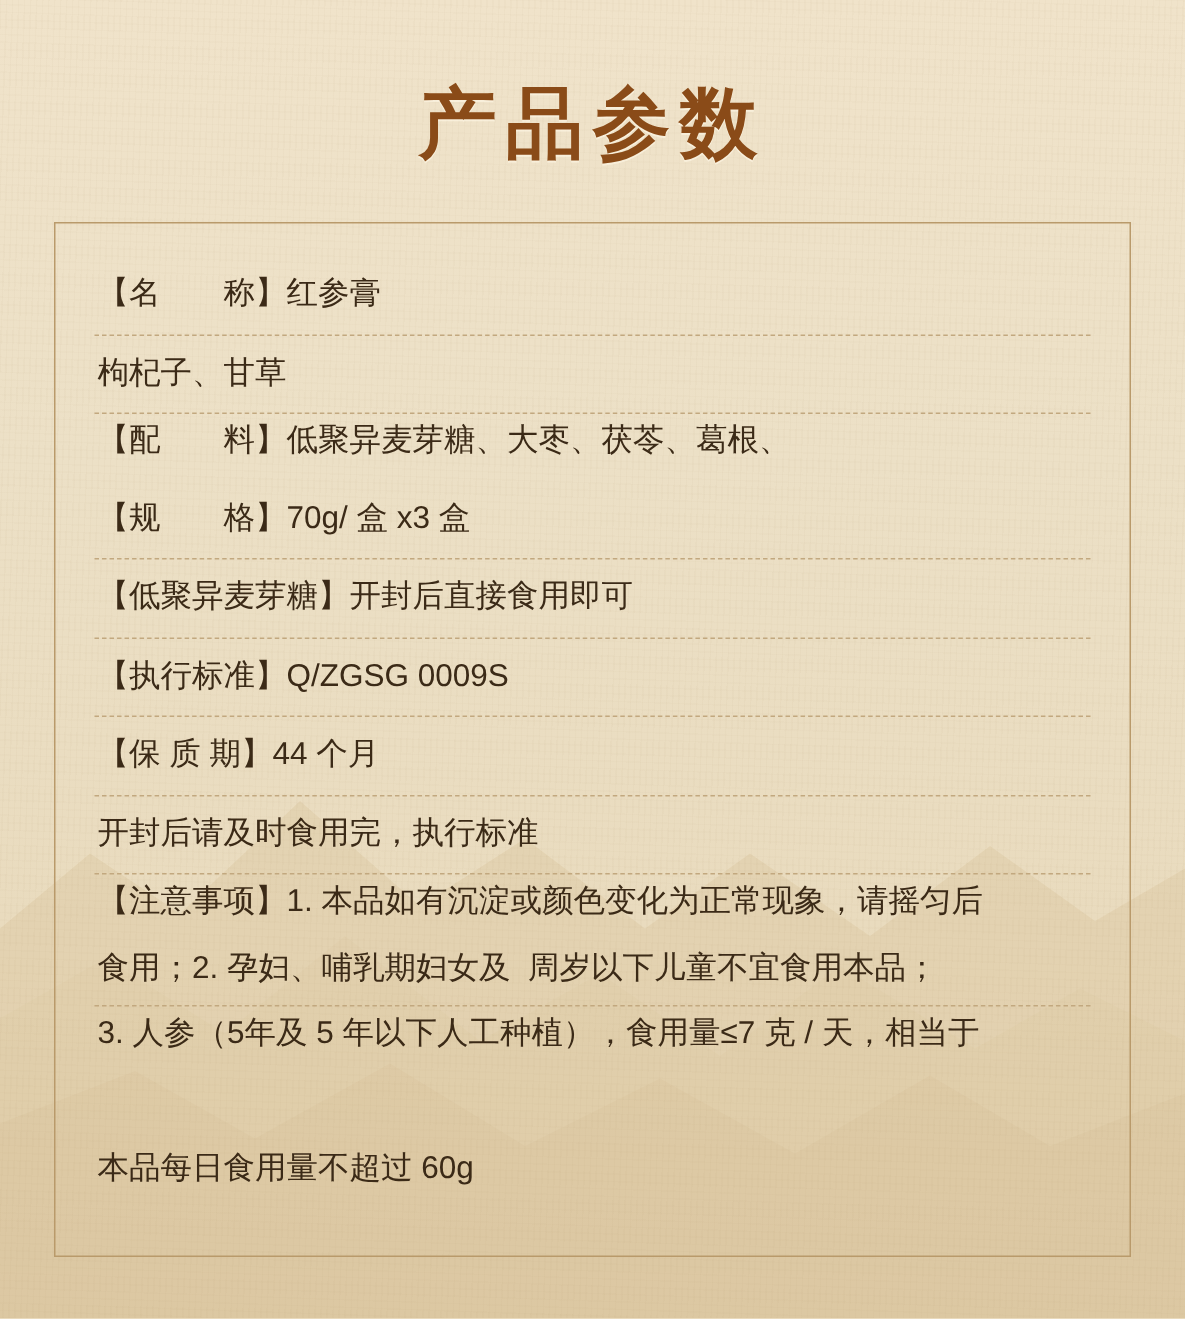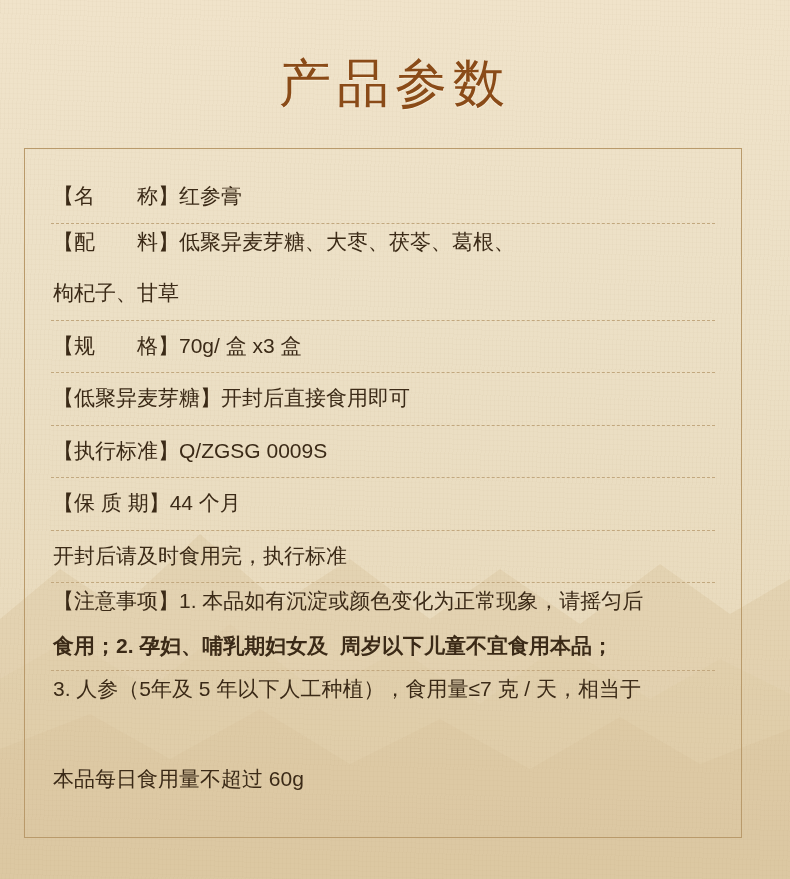--- a/index.html
+++ b/index.html
@@ -44,29 +44,29 @@
       repeating-linear-gradient(2deg, rgba(150,120,75,0.025) 0px, rgba(150,120,75,0.025) 1px, rgba(0,0,0,0) 1px, rgba(0,0,0,0) 5px);
   }
 
   .title {
     position: relative;
     text-align: center;
     margin: 0;
     padding-top: 52px;
     font-size: 52px;
     line-height: 1.2;
-    font-weight: normal;
+    font-weight: bold;
     letter-spacing: 6px;
     color: #8a4b18;
     text-shadow: 0 1px 0 rgba(255,248,232,0.6);
   }
 
   .panel {
     position: absolute;
-    left: 24px;
+    left: 36px;
     top: 148px;
     width: 718px;
     height: 690px;
     box-sizing: border-box;
     border: 1px solid #b99a6b;
     padding: 22px 26px 10px 26px;
   }
 
   .rows {
     display: block;
@@ -86,43 +86,42 @@
     border-bottom: none;
     margin-top: 45px;
   }
   .row.no-rule {
     border-bottom: none;
     padding-top: 2px;
   }
   .row.tight {
     padding-top: 2px;
     padding-bottom: 8px;
-    font-weight: bold;
   }
 </style>
 </head>
 <body>
 
 <div class="page">
 
   <svg class="mountains" viewBox="0 0 790 560" preserveAspectRatio="none" xmlns="http://www.w3.org/2000/svg">
     <path d="M0,300 L60,250 L120,290 L200,215 L280,285 L350,240 L430,300 L500,250 L580,305 L660,245 L730,295 L790,260 L790,560 L0,560 Z" fill="#dfcca8"></path>
     <path d="M0,360 L70,320 L150,370 L230,305 L320,375 L400,330 L480,385 L560,325 L650,380 L720,340 L790,375 L790,560 L0,560 Z" fill="#dcc7a0"></path>
     <path d="M0,430 L90,395 L170,440 L260,390 L350,445 L440,400 L530,450 L620,398 L700,445 L790,410 L790,560 L0,560 Z" fill="#d7c097"></path>
   </svg>
 
   <div class="paper-grain"></div>
 
   <h1 class="title">产品参数</h1>
 
   <div class="panel">
     <div class="rows">
       <div class="row">【名　　称】红参膏</div>
+      <div class="row">枸杞子、甘草</div>
       <div class="row no-rule">【配　　料】低聚异麦芽糖、大枣、茯苓、葛根、</div>
-      <div class="row">枸杞子、甘草</div>
       <div class="row">【规　　格】70g/ 盒 x3 盒</div>
       <div class="row">【低聚异麦芽糖】开封后直接食用即可</div>
       <div class="row">【执行标准】Q/ZGSG 0009S</div>
       <div class="row">【保 质 期】44 个月</div>
       <div class="row">开封后请及时食用完，执行标准</div>
       <div class="row no-rule">【注意事项】1. 本品如有沉淀或颜色变化为正常现象，请摇匀后</div>
       <div class="row tight">食用；2. 孕妇、哺乳期妇女及  周岁以下儿童不宜食用本品；</div>
       <div class="row no-rule">3. 人参（5年及 5 年以下人工种植），食用量≤7 克 / 天，相当于</div>
       <div class="row no-rule">本品每日食用量不超过 60g</div>
     </div>

